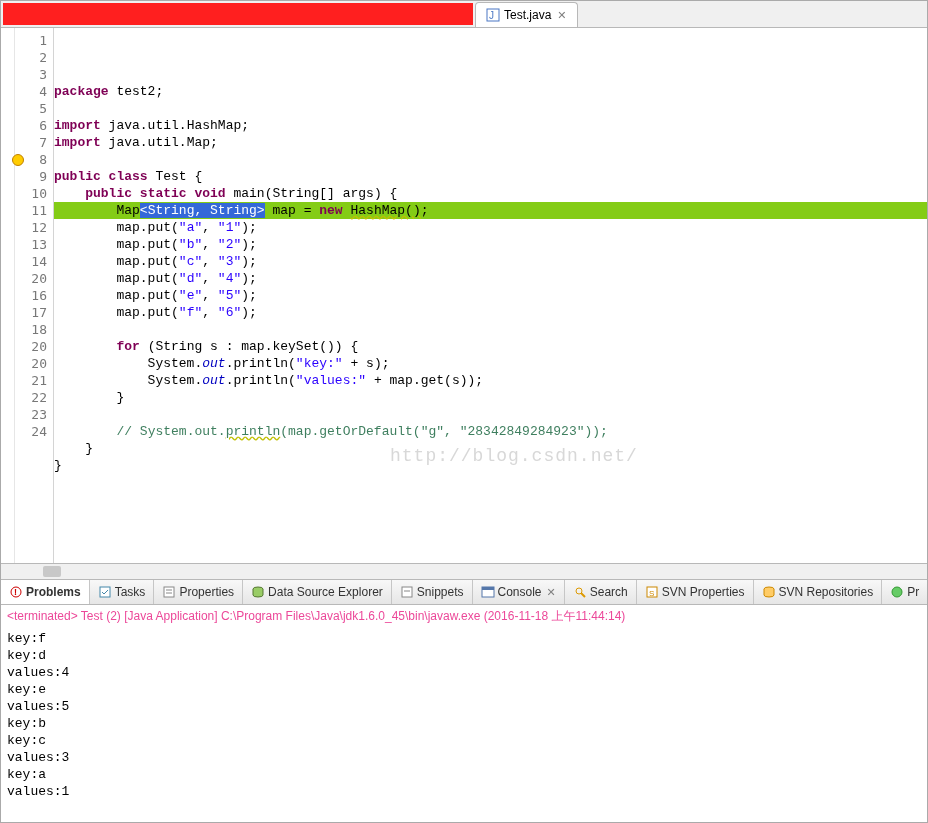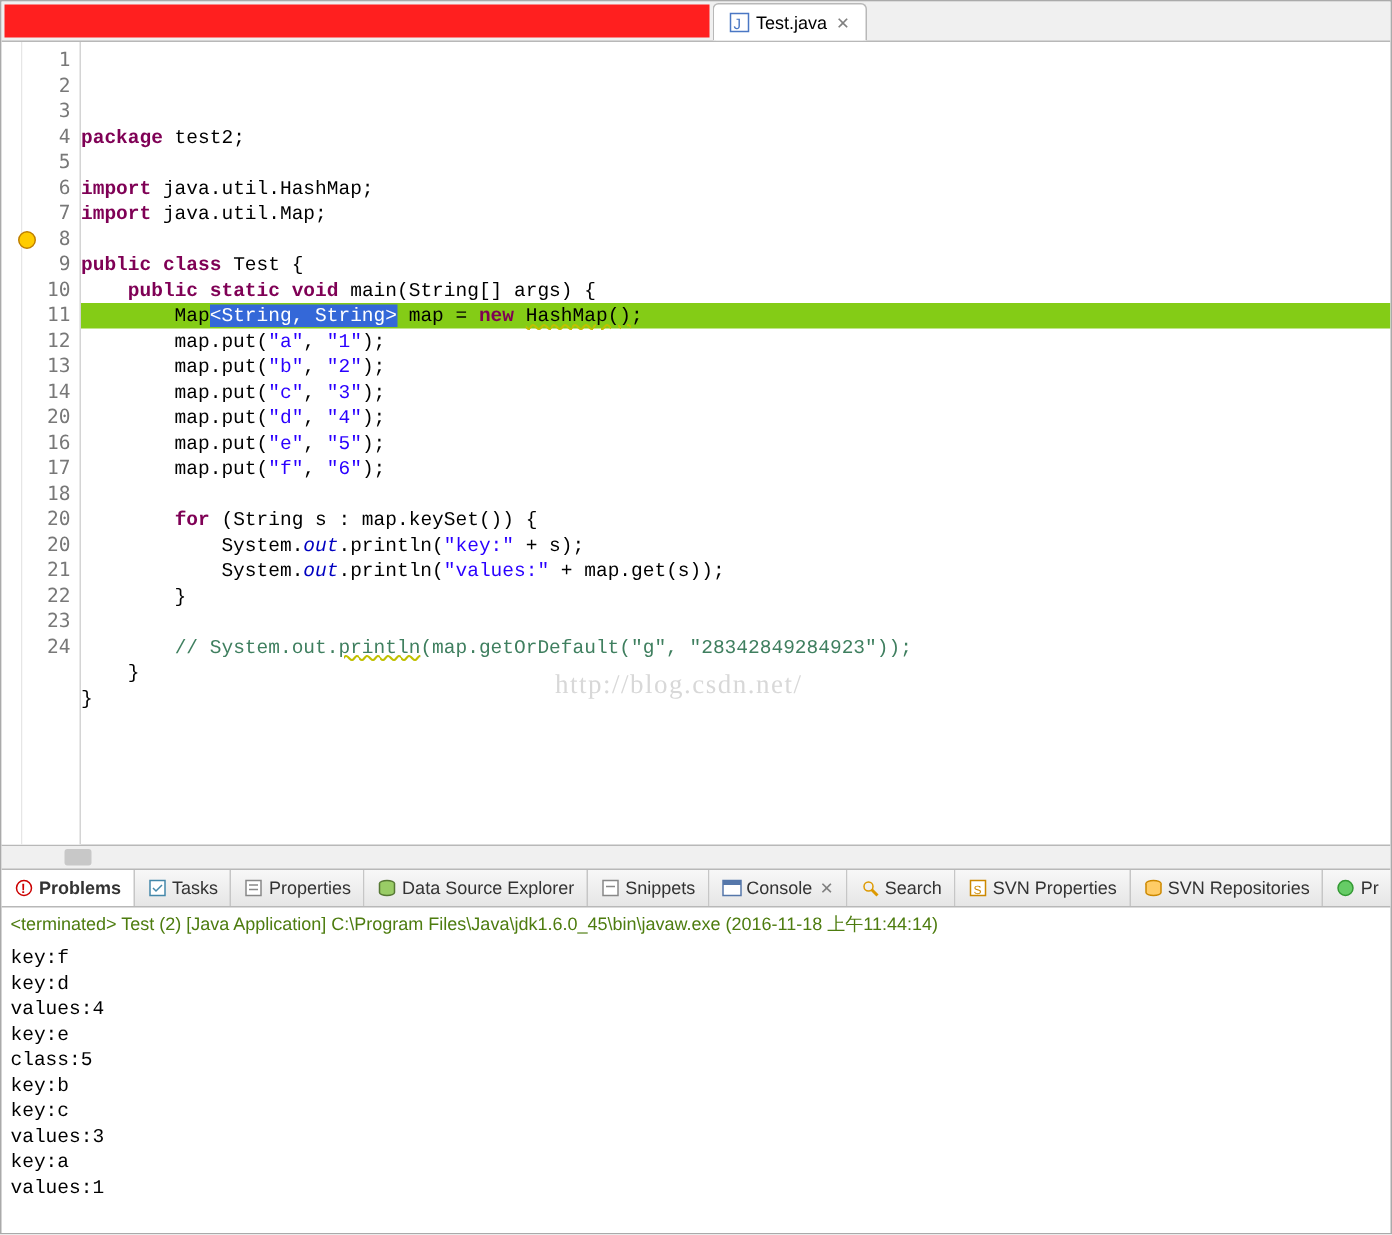--- a/index.html
+++ b/index.html
@@ -19,31 +19,31 @@
   .left-strip{width:13px;background:#fff;border-right:1px solid #e6e6e6}
   .code{flex:1;font-family:Consolas,"Courier New",monospace;font-size:13px;line-height:17px;padding-top:4px;white-space:pre;overflow:auto;position:relative}
   .code .row{height:17px}
   .kw{color:#7f0055;font-weight:bold}
   .str{color:#2a00ff}
   .cmt{color:#3f7f5f}
   .sel{background:#3468d8;color:#fff}
   .it{font-style:italic;color:#0000c0}
   .hlrow{background:#84cc16}
   .squig{text-decoration:underline wavy #c0c000}
-  .watermark{position:absolute;left:316px;top:420px;color:#d8d8d8;font-size:18px;font-family:Liberation Serif, serif;letter-spacing:1px;pointer-events:none}
+  .watermark{position:absolute;left:336px;top:420px;color:#d8d8d8;font-size:18px;font-family:Liberation Mono, monospace;letter-spacing:1px;pointer-events:none}
   
   .hscroll{height:15px;background:#f0f0f0;border-bottom:1px solid #b8b8b8;position:relative}
   .hscroll .thumb{position:absolute;left:42px;top:2px;height:11px;width:18px;background:#c8c8c8;border-radius:2px}
   
   .views{height:24px;background:linear-gradient(#fafafa,#eaeaea);border-bottom:1px solid #b8b8b8;display:flex;align-items:stretch;overflow:hidden}
   .vtab{display:flex;align-items:center;gap:3px;padding:0 8px;border-right:1px solid #c6c6c6;background:linear-gradient(#f8f8f8,#e6e6e6);color:#333;white-space:nowrap}
   .vtab.active{background:#fff;font-weight:bold}
   .vicon{width:14px;height:14px;display:inline-block}
   
-  .console-hdr{padding:3px 6px;color:#4d7c0f;font-size:12px;border-bottom:0}
+  .console-hdr{padding:3px 6px;color:#ec4899;font-size:12px;border-bottom:0}
   .console{font-family:Consolas,"Courier New",monospace;font-size:13px;line-height:17px;padding:2px 6px;white-space:pre}
 </style>
 </head>
 <body>
 <div class="root">
 
 <div class="editor-tabs">
   <div class="redact"></div>
   <div class="file-tab">
     <span class="java-icon">
@@ -163,15 +163,15 @@
       <div class="vtab">
         <span class="vicon"><svg viewBox="0 0 14 14">
             <circle cx="7" cy="7" r="5" fill="#6c6" stroke="#393"></circle>
           </svg></span>
         <span>Pr</span>
       </div>
     </div>
 
 <div class="console-hdr">&lt;terminated&gt; Test (2) [Java Application] C:\Program Files\Java\jdk1.6.0_45\bin\javaw.exe (2016-11-18 上午11:44:14)</div>
 
-<div class="console" id="console"><div>key:f</div><div>key:d</div><div>values:4</div><div>key:e</div><div>class:5</div><div>key:b</div><div>key:c</div><div>values:3</div><div>key:a</div><div>values:1</div></div>
+<div class="console" id="console"><div>key:f</div><div>key:d</div><div>values:4</div><div>key:e</div><div>values:5</div><div>key:b</div><div>key:c</div><div>values:3</div><div>key:a</div><div>values:1</div></div>
 
 </div>
 
 </body></html>

